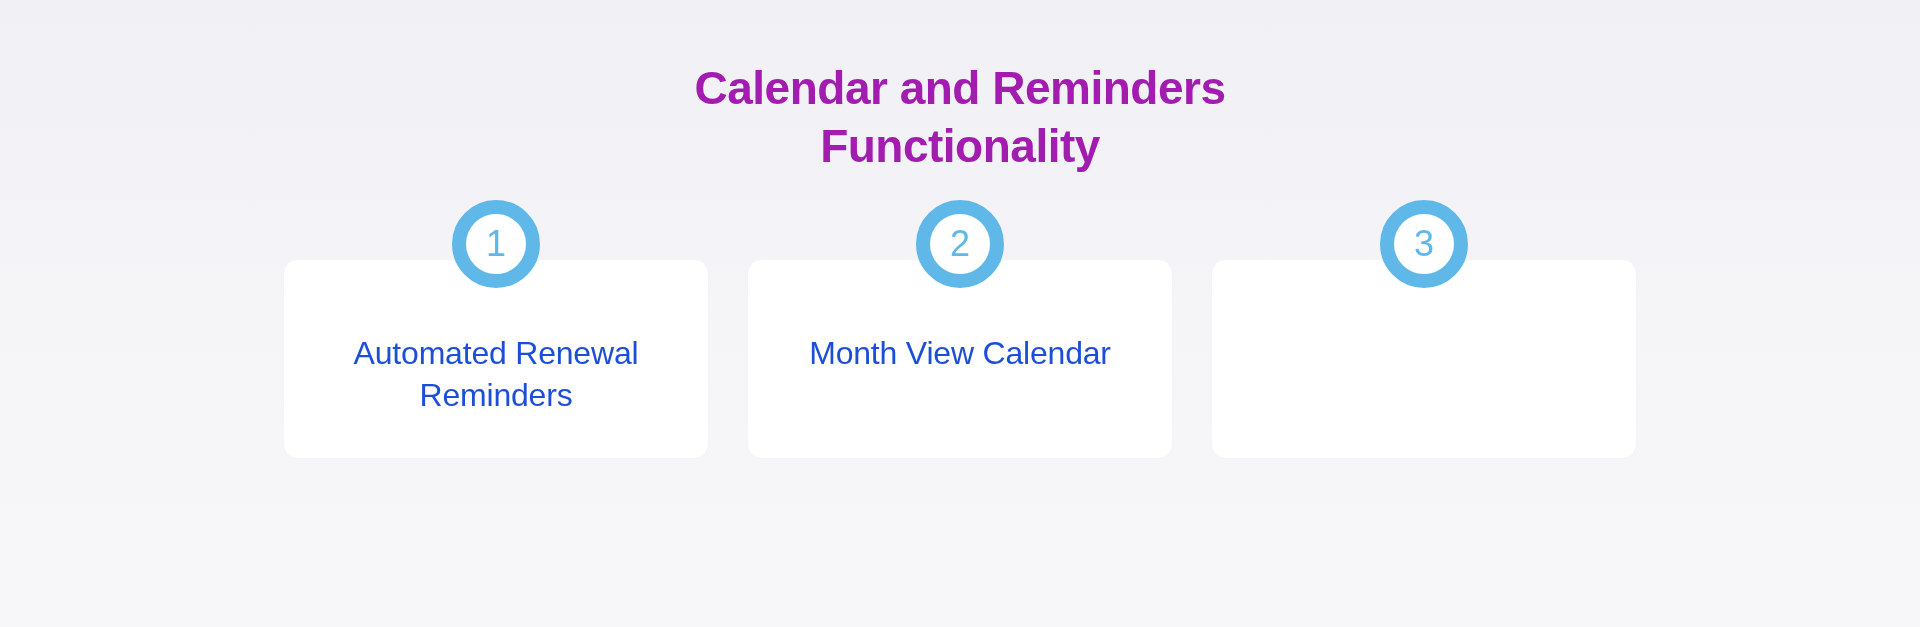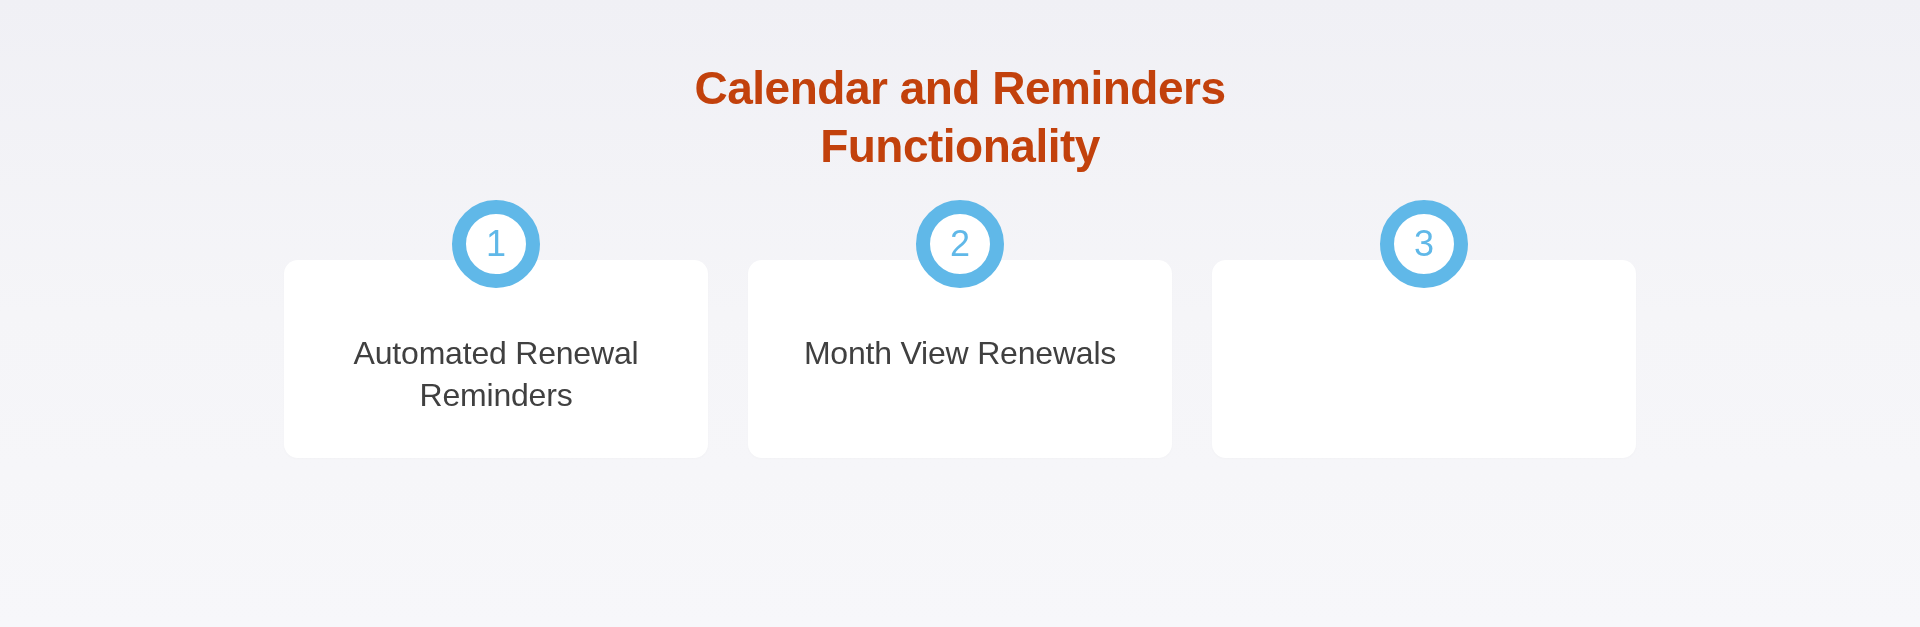--- a/index.html
+++ b/index.html
@@ -21,21 +21,21 @@
       height: 100%;
       display: flex;
       flex-direction: column;
       align-items: center;
       padding-top: 60px;
     }
     
     .title {
       font-size: 46px;
       font-weight: 700;
-      color: #c2410c;
+      color: #a21caf;
       text-align: center;
       line-height: 1.25;
       letter-spacing: -0.5px;
       max-width: 700px;
       margin-bottom: 85px;
     }
     
     .cards-row {
       display: flex;
       flex-direction: row;
@@ -76,21 +76,21 @@
     .badge-number {
       font-size: 36px;
       font-weight: 400;
       color: #60b8e8;
       line-height: 1;
     }
     
     .card-title {
       font-size: 32px;
       font-weight: 400;
-      color: #404040;
+      color: #1d4ed8;
       text-align: center;
       line-height: 1.3;
       margin-top: 28px;
       letter-spacing: -0.2px;
     }
   </style>
 </head>
 <body>
 
 <div class="container">
@@ -102,21 +102,21 @@
       <div class="badge">
         <span class="badge-number">1</span>
       </div>
       <div class="card-title">Automated Renewal Reminders</div>
     </div>
 
     <div class="card">
       <div class="badge">
         <span class="badge-number">2</span>
       </div>
-      <div class="card-title">Month View Renewals</div>
+      <div class="card-title">Month View Calendar</div>
     </div>
 
     <div class="card">
       <div class="badge">
         <span class="badge-number">3</span>
       </div>
     </div>
 
   </div>
 </div>

